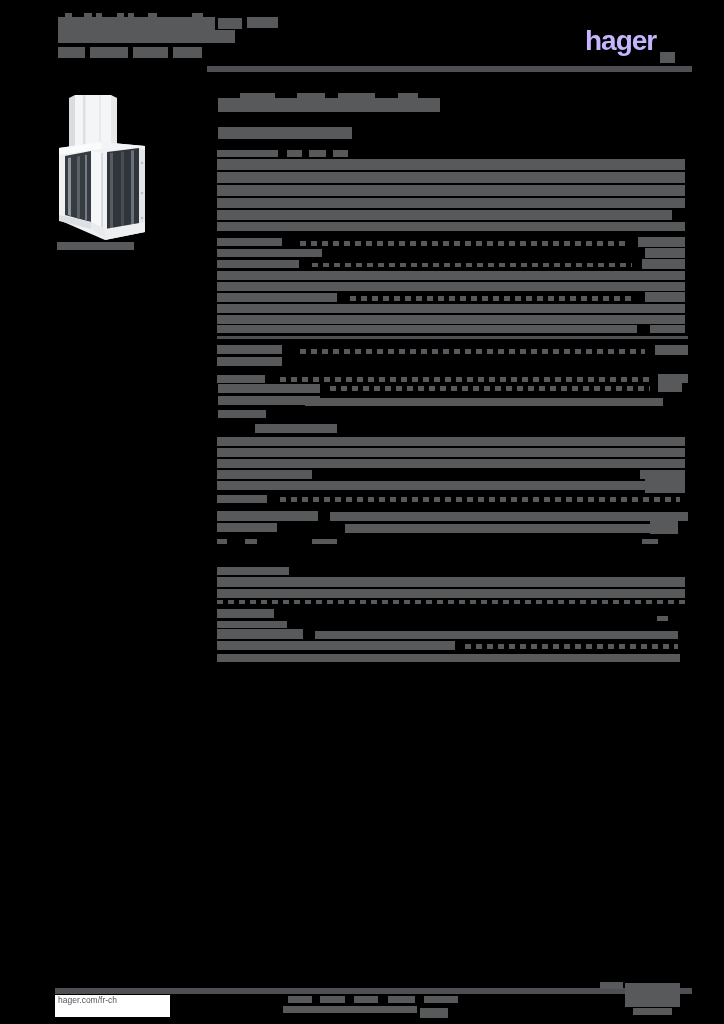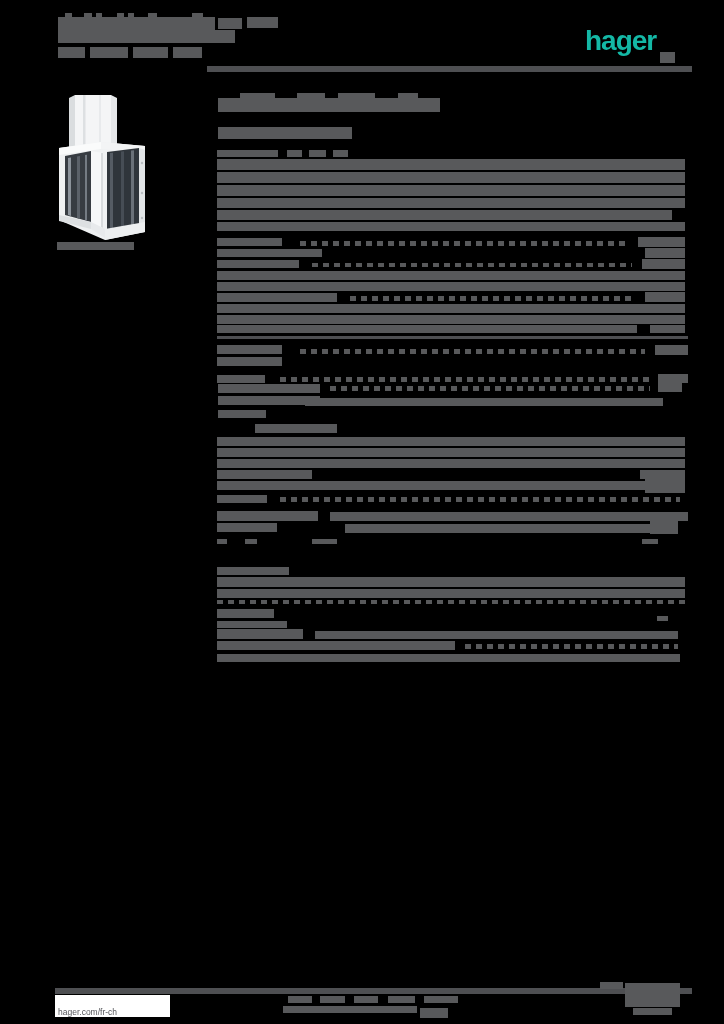--- a/index.html
+++ b/index.html
@@ -10,21 +10,21 @@
   }
   .layer{position:absolute;left:0;top:0;width:724px;height:1024px;}
   .bar{position:absolute;}
   .logo{
     position:absolute;left:585px;top:25px;
     font-weight:bold;font-size:28px;letter-spacing:-1px;
     font-family:"Liberation Sans", sans-serif;
   }
   .urlbox{
     position:absolute;left:55px;top:995px;width:115px;height:22px;
-    background:#ffffff;display:flex;align-items:flex-end;
+    background:#ffffff;display:flex;align-items:flex-start;
     padding-left:3px;box-sizing:border-box;
   }
   .urlbox span{font-size:8.5px;color:#55565a;}
   .product-photo{position:absolute;left:53px;top:88px;width:96px;height:156px;}
 </style>
 </head>
 <body style="background: rgb(0, 0, 0);">
 
 <div class="layer">
     <div class="bar" style="left: 58px; top: 17px; width: 157px; height: 13px; background: rgb(88, 89, 91);"></div>
@@ -129,21 +129,21 @@
     <div class="bar" style="left: 354px; top: 996px; width: 24px; height: 7px; background: rgb(88, 89, 91);"></div>
     <div class="bar" style="left: 388px; top: 996px; width: 27px; height: 7px; background: rgb(88, 89, 91);"></div>
     <div class="bar" style="left: 424px; top: 996px; width: 34px; height: 7px; background: rgb(88, 89, 91);"></div>
     <div class="bar" style="left: 283px; top: 1006px; width: 134px; height: 7px; background: rgb(88, 89, 91);"></div>
     <div class="bar" style="left: 420px; top: 1008px; width: 28px; height: 10px; background: rgb(88, 89, 91);"></div>
     <div class="bar" style="left: 600px; top: 982px; width: 23px; height: 7px; background: rgb(88, 89, 91);"></div>
     <div class="bar" style="left: 625px; top: 983px; width: 55px; height: 24px; background: rgb(88, 89, 91);"></div>
     <div class="bar" style="left: 633px; top: 1008px; width: 39px; height: 7px; background: rgb(88, 89, 91);"></div>
   </div>
 
-<div class="logo" style="color: #14b8a6;">
+<div class="logo" style="color: #c4b5fd;">
   <span>hager</span>
 </div>
 
 <svg class="product-photo" viewBox="0 0 96 156" xmlns="http://www.w3.org/2000/svg">
 
   <polygon points="16,10 22,7 22,66 16,64" fill="#DADDDF"></polygon>
   <rect x="22" y="7" width="36" height="59" fill="#F4F5F6"></rect>
   <polygon points="58,7 64,10 64,64 58,66" fill="#E6E8EA"></polygon>
   <rect x="30" y="7" width="2.5" height="59" fill="#DDE0E2"></rect>
   <rect x="46" y="7" width="2" height="59" fill="#E8EAEC"></rect>

